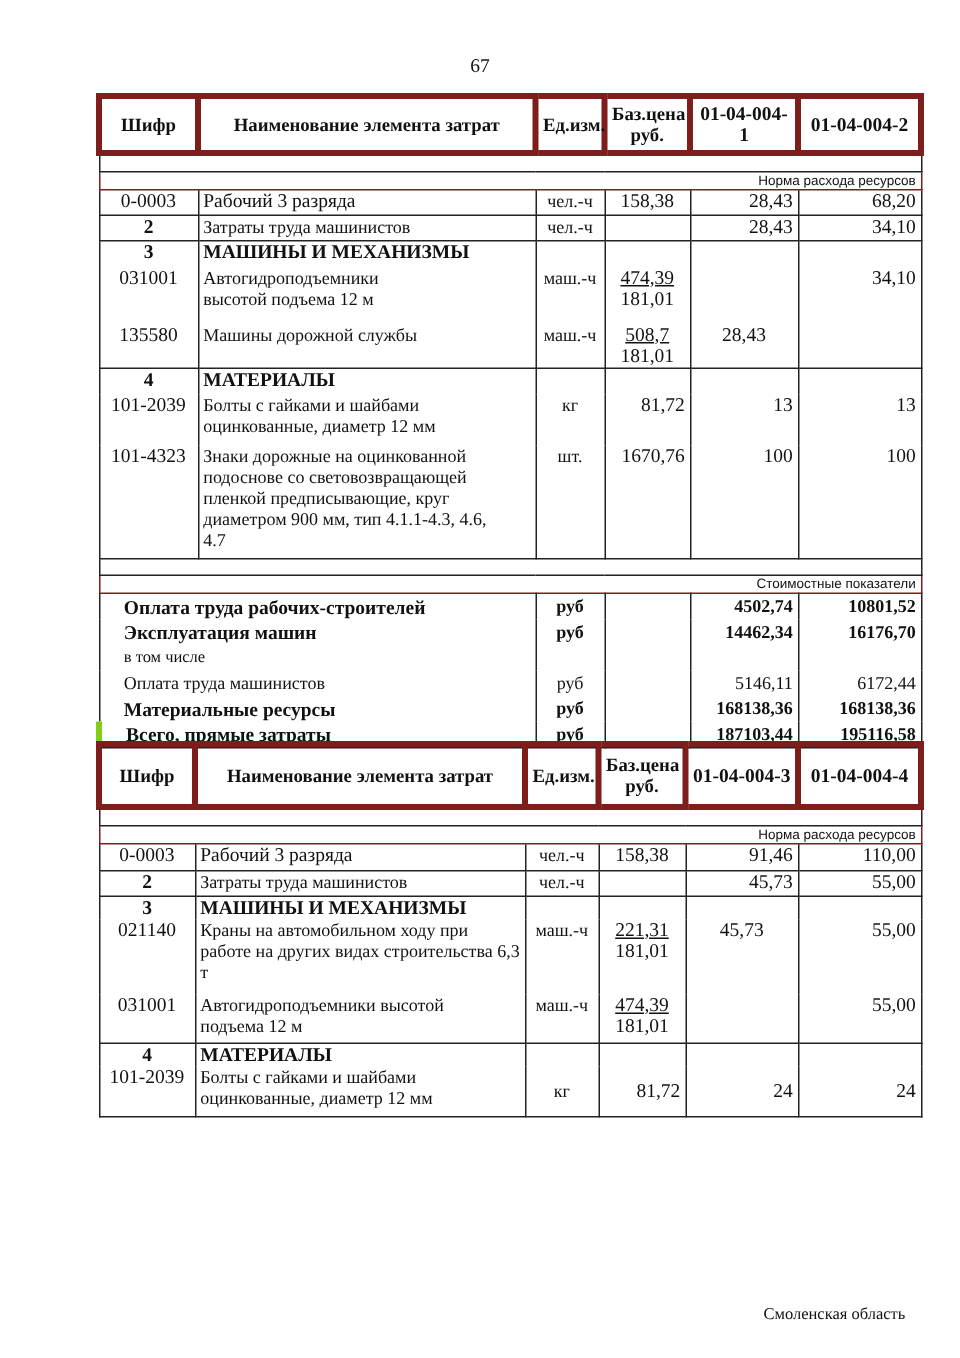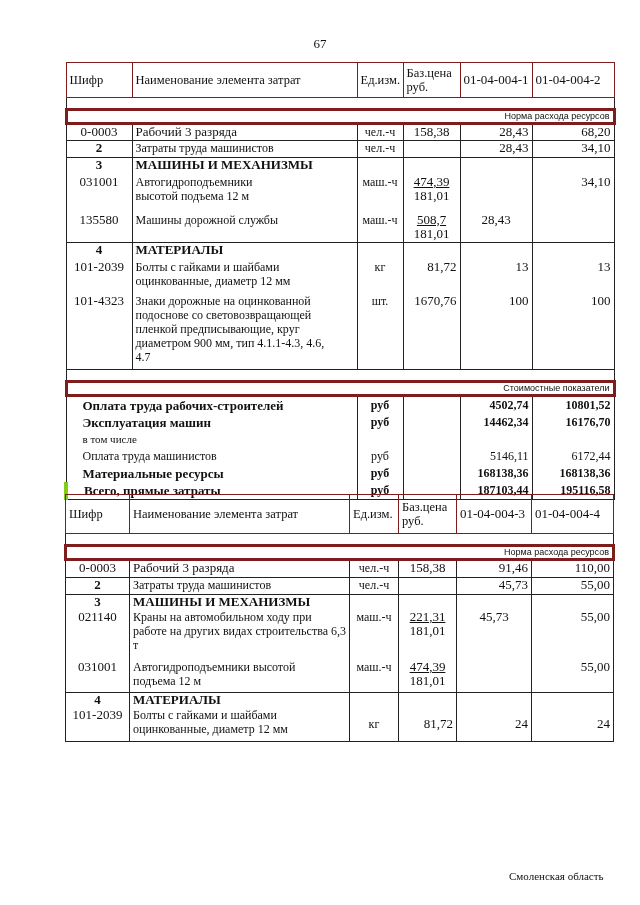--- a/index.html
+++ b/index.html
@@ -7,32 +7,32 @@
     width: 640px; height: 905px; position: relative; overflow: hidden;
     font-family: "Liberation Serif", "DejaVu Serif", serif; color: #111;
   }
   .page-num { position: absolute; top: 36px; left: 0; width: 640px; text-align: center; font-size: 13px; }
   table.est {
     position: absolute; left: 64px; border-collapse: collapse; table-layout: fixed;
     font-size: 12px; line-height: 14px;
   }
   table.est td, table.est th { padding: 0 3px; vertical-align: top; }
   table.est th {
-    font-weight: normal; font-size: 12.5px; text-align: left; vertical-align: middle;
-    border: 1px solid #7f1d1d; height: 34px; line-height: 14px;
+    font-weight: bold; font-size: 12.5px; text-align: center; vertical-align: middle;
+    border: 4px solid #7f1d1d; height: 34px; line-height: 14px;
   }
   .b { border-left: 1px solid #222; border-right: 1px solid #222; }
   .bb { border-bottom: 1px solid #222; }
   .c { text-align: center; }
   .r { text-align: right; }
   .bold { font-weight: bold; }
   .sect { font-weight: bold; font-size: 13px; }
   .u { text-decoration: underline; }
   .band td {
-    border: 3px solid #7f1d1d; text-align: right;
+    border: 1px solid #7f1d1d; text-align: right;
     font-family: "Liberation Sans", "DejaVu Sans", sans-serif; font-size: 9px; height: 11px; line-height: 11px; padding-right: 8px;
   }
   .band-top td { height: 10px; border: 1px solid #222; }
   .sum td { line-height: 17px; }
   .sum .lbl { padding-left: 16px; }
   .footer { position: absolute; left: 509px; top: 870px; font-size: 11px; }
 </style>
 </head>
 <body>
 

